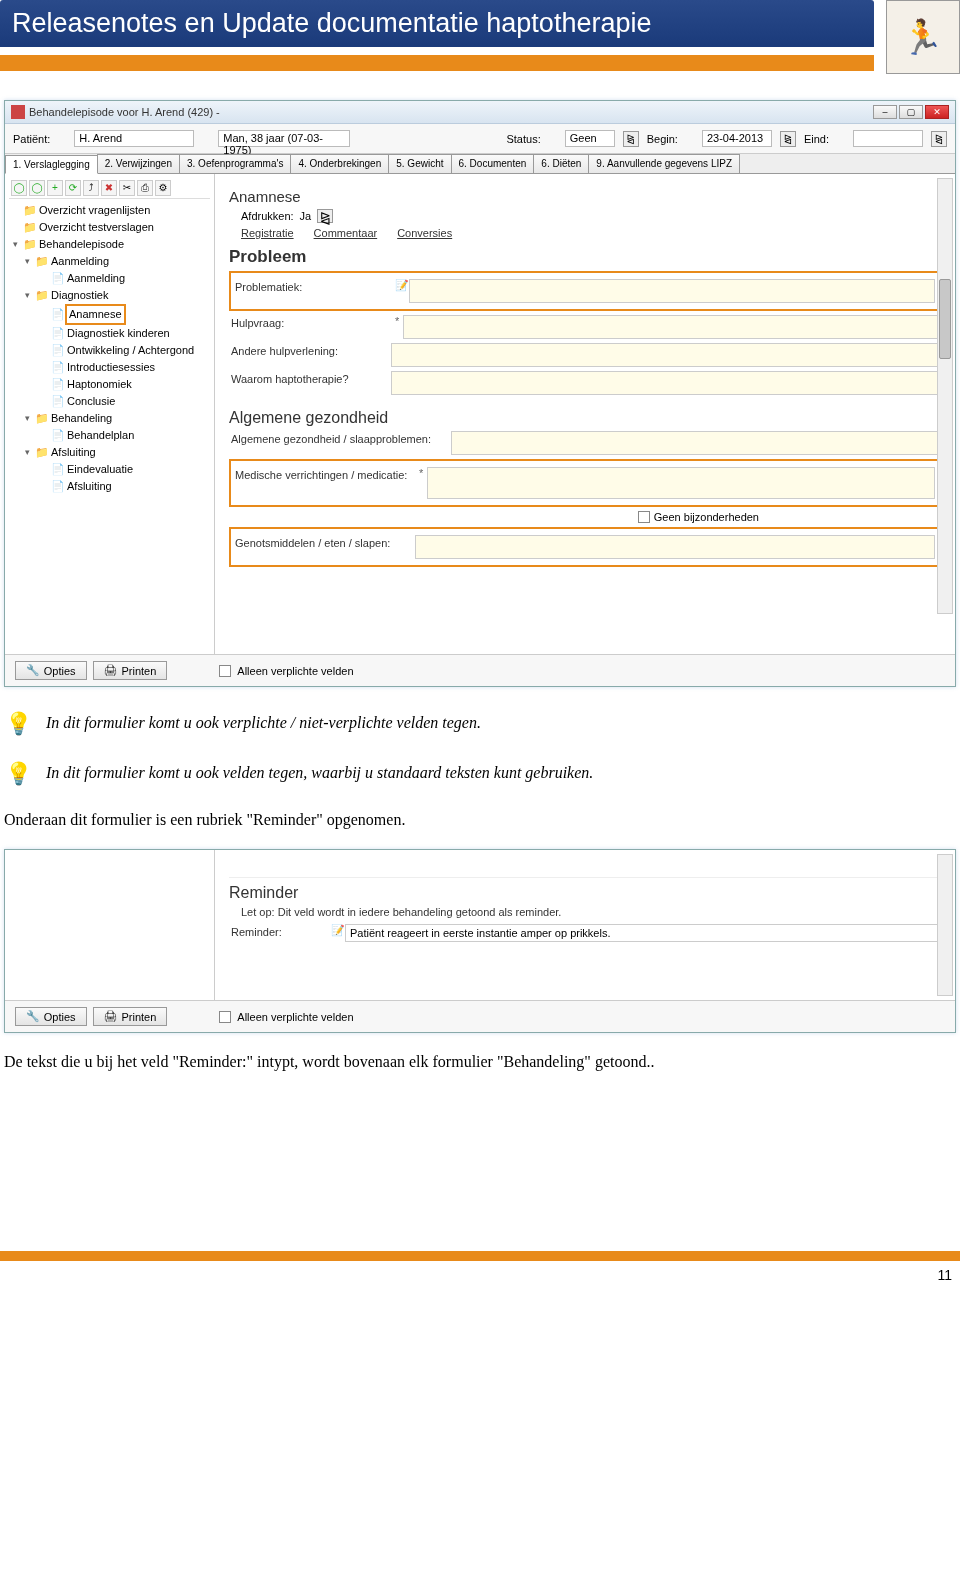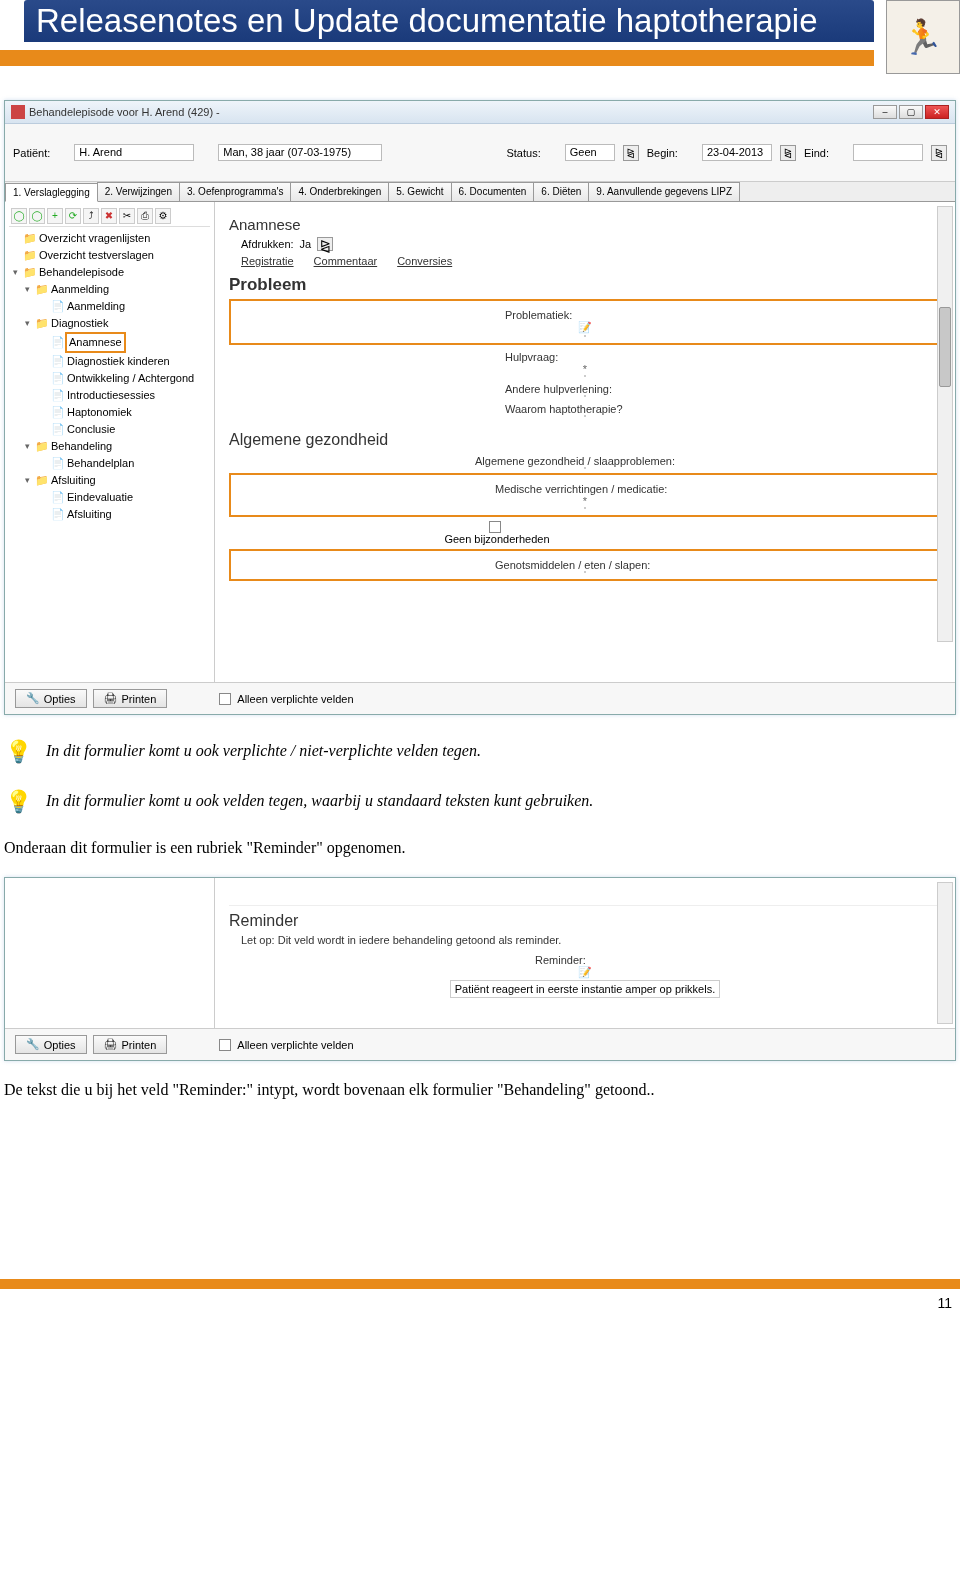--- a/index.html
+++ b/index.html
@@ -2,37 +2,37 @@
 <html><head>
 <meta charset="utf-8">
 <style>
   * { box-sizing: border-box; margin: 0; padding: 0; }
   body { font-family: Arial, sans-serif; background: #fff; width: 960px; }
   
   
   .doc-header { padding: 0; }
   .title-bar { display: flex; align-items: flex-start; }
   .title-text-wrap { flex: 1; }
-  .doc-title { background: #1a3a7a; background: linear-gradient(#2a4a8a,#1a3a7a); color: #fff; font-size: 33px; padding: 2px 12px; border-radius: 3px 3px 0 0; margin-left: 24px; }
+  .doc-title { background: #1a3a7a; background: linear-gradient(#2a4a8a,#1a3a7a); color: #fff; font-size: 27px; padding: 8px 12px; border-radius: 3px 3px 0 0; }
   .orange-bar { height: 16px; background: #e88a1a; margin-top: 8px; }
   .logo-box { width: 74px; height: 74px; border: 1px solid #999; margin-left: 12px; background: #f4f0e8; display:flex; align-items:center; justify-content:center; font-size:34px; }
   
   
   .screenshot { border: 1px solid #8aa; margin: 26px 4px 0 4px; background: #fff; box-shadow: 0 0 4px rgba(100,150,200,0.3); position: relative; }
   .win-titlebar { background: linear-gradient(#eef4fa,#d8e4f0); border-bottom:1px solid #bcd; padding:4px 6px; font-size:11px; display:flex; align-items:center; }
   .win-icon { width:14px; height:14px; background:#c44; margin-right:4px; }
   .win-title { flex:1; color:#333; }
   .win-btns { display:flex; gap:2px; }
   .win-btn { width:24px; height:14px; border:1px solid #999; background:linear-gradient(#fafafa,#ddd); font-size:9px; text-align:center; line-height:12px; }
   .win-btn.close { background:linear-gradient(#e55,#c22); color:#fff; border-color:#a22; }
   
-  .patient-row { display:flex; align-items:center; gap:8px; padding:20px 8px; font-size:11px; background:#f7f7f7; border-bottom:1px solid #ccc; }
+  .patient-row { display:flex; align-items:center; gap:8px; padding:6px 8px; font-size:11px; background:#f7f7f7; border-bottom:1px solid #ccc; }
   .pfield { background:#fff; border:1px solid #bbb; padding:1px 4px; height:17px;margin-left:16px; }
   .pfield.name { width:120px; }
-  .pfield.info { width:164px; }
+  .pfield.info { width:132px; }
   .pfield.status { width:50px; }
   .pfield.date { width:70px; }
   .pbtn { width:16px; height:16px; border:1px solid #999; background:#eee; font-size:10px; }
   
   .tabs-row { display:flex; background:#eee; border-bottom:1px solid #999; font-size:10px; }
   .tab { padding:3px 7px; border:1px solid #999; border-bottom:none; background:linear-gradient(#fafafa,#e8e8e8); margin-right:-1px;text-align:center; }
   .tab.active { background:#fff; border-bottom:1px solid #fff; position:relative; top:1px; }
   
   .main-area { display:flex; height:480px; }
   .sidebar { width:210px; border-right:1px solid #ccc; padding:4px; background:#fff; font-size:11px; }
@@ -44,21 +44,21 @@
   .tree-item .ficon { width:14px; text-align:center; }
   .folder { color:#e8a840; }
   .doc-icon { color:#888; }
   .tree-label { padding:0 2px; }
   .tree-highlight { border:2px solid #e88a1a; padding:0 2px; }
   .lvl1 { padding-left:16px; }
   .lvl2 { padding-left:32px; }
   
   .content { flex:1; padding:8px 14px; overflow:hidden; position:relative; }
   .form-section-title { font-size:15px; font-weight:normal; color:#333; margin:6px 0 4px 0; }
-  .form-row { display:flex; align-items:center; margin:4px 8px; font-size:11px;flex-direction:column; }
+  .form-row { display:flex; align-items:flex-start; margin:4px 2px; font-size:11px; }
   .form-label { width:160px; color:#333; padding-top:2px; }
   .form-input { flex:1; background:#fffce8; border:1px solid #ccc; height:24px; }
   .form-input.tall { height:32px; }
   .sub-tabs { display:flex; gap:20px; font-size:11px; margin:4px 0 8px 12px; }
   .sub-tab { text-decoration:underline; color:#333; }
   .afdruk-row { display:flex; align-items:center; gap:6px; font-size:11px; margin:2px 0 2px 12px; }
   .tiny-btn { width:16px; height:14px; border:1px solid #999; background:#eee; }
   .small-icon { width:14px; height:14px; display:inline-block; }
   .star { color:#666; margin:0 4px; }
   

